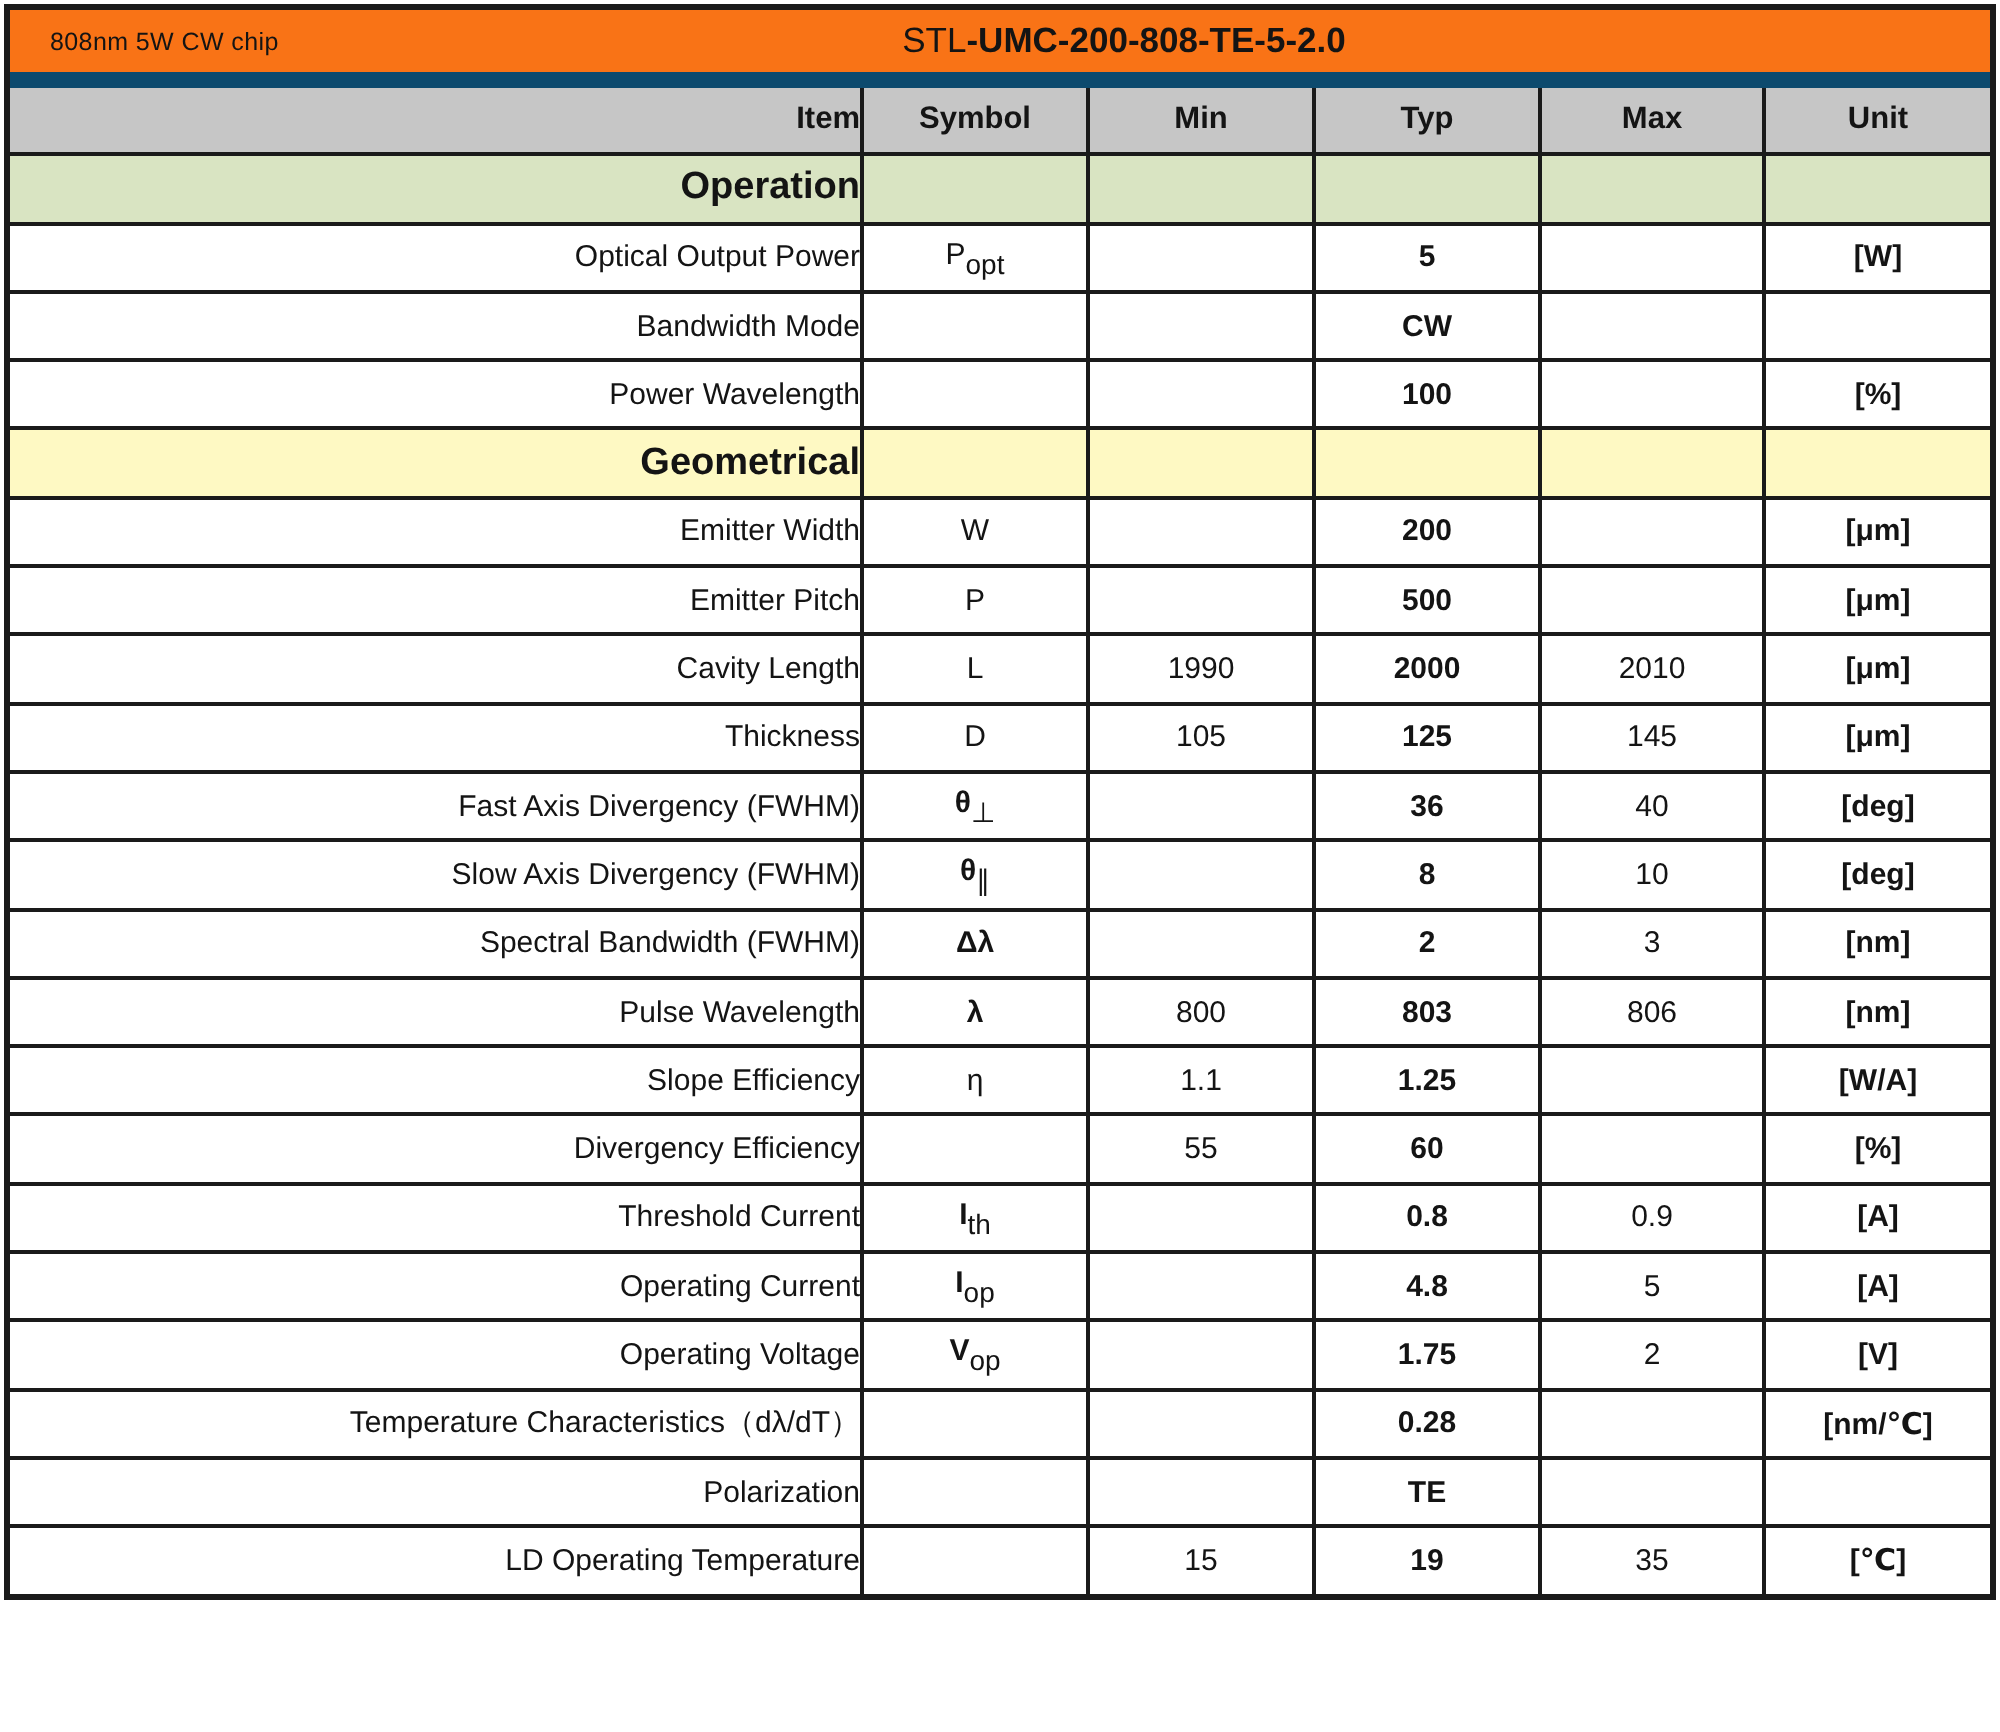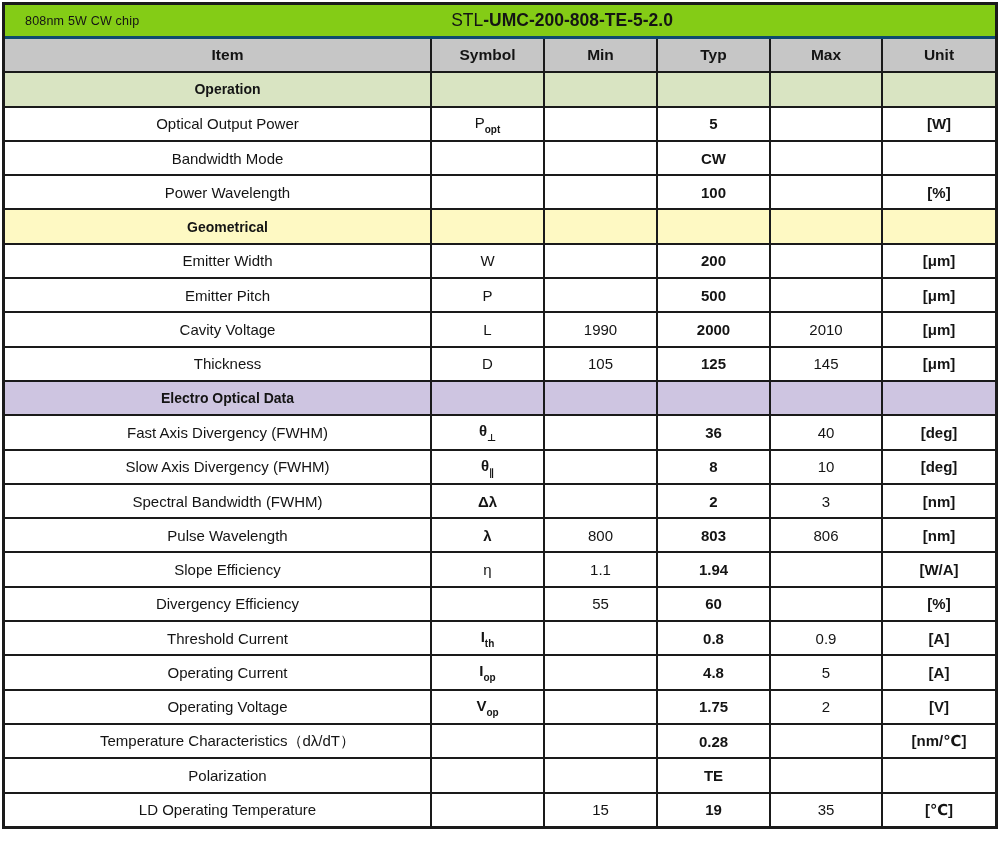--- a/index.html
+++ b/index.html
@@ -14,22 +14,22 @@
   }
   .sheet {
     margin: 2px;
     width: 990px;
     border: 3px solid #1a1a1a;
   }
   
   .title-bar {
     position: relative;
     height: 31px;
-    background: #84cc16;
-    border-bottom: 3px solid #0c4a6e;
+    background: #f97316;
+    border-bottom: 8px solid #0c4a6e;
   }
   .chip-label {
     position: absolute;
     left: 20px;
     top: 0;
     height: 31px;
     display: flex;
     align-items: center;
     font-size: 12.5px;
     letter-spacing: 0.2px;
@@ -61,33 +61,33 @@
     vertical-align: middle;
     overflow: hidden;
     white-space: nowrap;
   }
   thead th {
     background: #c6c6c6;
     font-weight: bold;
     font-size: 15.5px;
   }
   th.item-col, td.item-cell {
-    text-align: center;
+    text-align: right;
     padding-left: 20px;
   }
   .section-row td {
     font-weight: bold;
-    font-size: 14px;
+    font-size: 19px;
   }
   .typ-cell  { font-weight: bold; }
   .unit-cell { font-weight: bold; }
   .sym-bold  { font-weight: bold; }
   sub {
-    font-size: 10px;
-    font-weight: 700;
+    font-size: 14px;
+    font-weight: 400;
     position: relative;
     top: 1px;
   }
 </style>
 </head>
 <body>
 
 <div class="sheet">
 
   <div class="title-bar">
@@ -168,42 +168,34 @@
         </tr>
         <tr>
           <td class="item-cell">Emitter Pitch</td>
           <td class="symbol-cell"><span>P</span></td>
           <td class="min-cell"></td>
           <td class="typ-cell">500</td>
           <td class="max-cell"></td>
           <td class="unit-cell">[μm]</td>
         </tr>
         <tr>
-          <td class="item-cell">Cavity Voltage</td>
+          <td class="item-cell">Cavity Length</td>
           <td class="symbol-cell"><span>L</span></td>
           <td class="min-cell">1990</td>
           <td class="typ-cell">2000</td>
           <td class="max-cell">2010</td>
           <td class="unit-cell">[μm]</td>
         </tr>
         <tr>
           <td class="item-cell">Thickness</td>
           <td class="symbol-cell"><span>D</span></td>
           <td class="min-cell">105</td>
           <td class="typ-cell">125</td>
           <td class="max-cell">145</td>
           <td class="unit-cell">[μm]</td>
-        </tr>
-        <tr class="section-row" style="background: rgb(206, 197, 225);">
-          <td class="item-cell">Electro Optical Data</td>
-          <td></td>
-          <td></td>
-          <td></td>
-          <td></td>
-          <td></td>
         </tr>
         <tr>
           <td class="item-cell">Fast Axis Divergency (FWHM)</td>
           <td class="symbol-cell"><span class="sym-bold">θ</span><sub>⊥</sub></td>
           <td class="min-cell"></td>
           <td class="typ-cell">36</td>
           <td class="max-cell">40</td>
           <td class="unit-cell">[deg]</td>
         </tr>
         <tr>
@@ -227,21 +219,21 @@
           <td class="symbol-cell"><span class="sym-bold">λ</span></td>
           <td class="min-cell">800</td>
           <td class="typ-cell">803</td>
           <td class="max-cell">806</td>
           <td class="unit-cell">[nm]</td>
         </tr>
         <tr>
           <td class="item-cell">Slope Efficiency</td>
           <td class="symbol-cell"><span>η</span></td>
           <td class="min-cell">1.1</td>
-          <td class="typ-cell">1.94</td>
+          <td class="typ-cell">1.25</td>
           <td class="max-cell"></td>
           <td class="unit-cell">[W/A]</td>
         </tr>
         <tr>
           <td class="item-cell">Divergency Efficiency</td>
           <td class="symbol-cell"></td>
           <td class="min-cell">55</td>
           <td class="typ-cell">60</td>
           <td class="max-cell"></td>
           <td class="unit-cell">[%]</td>

